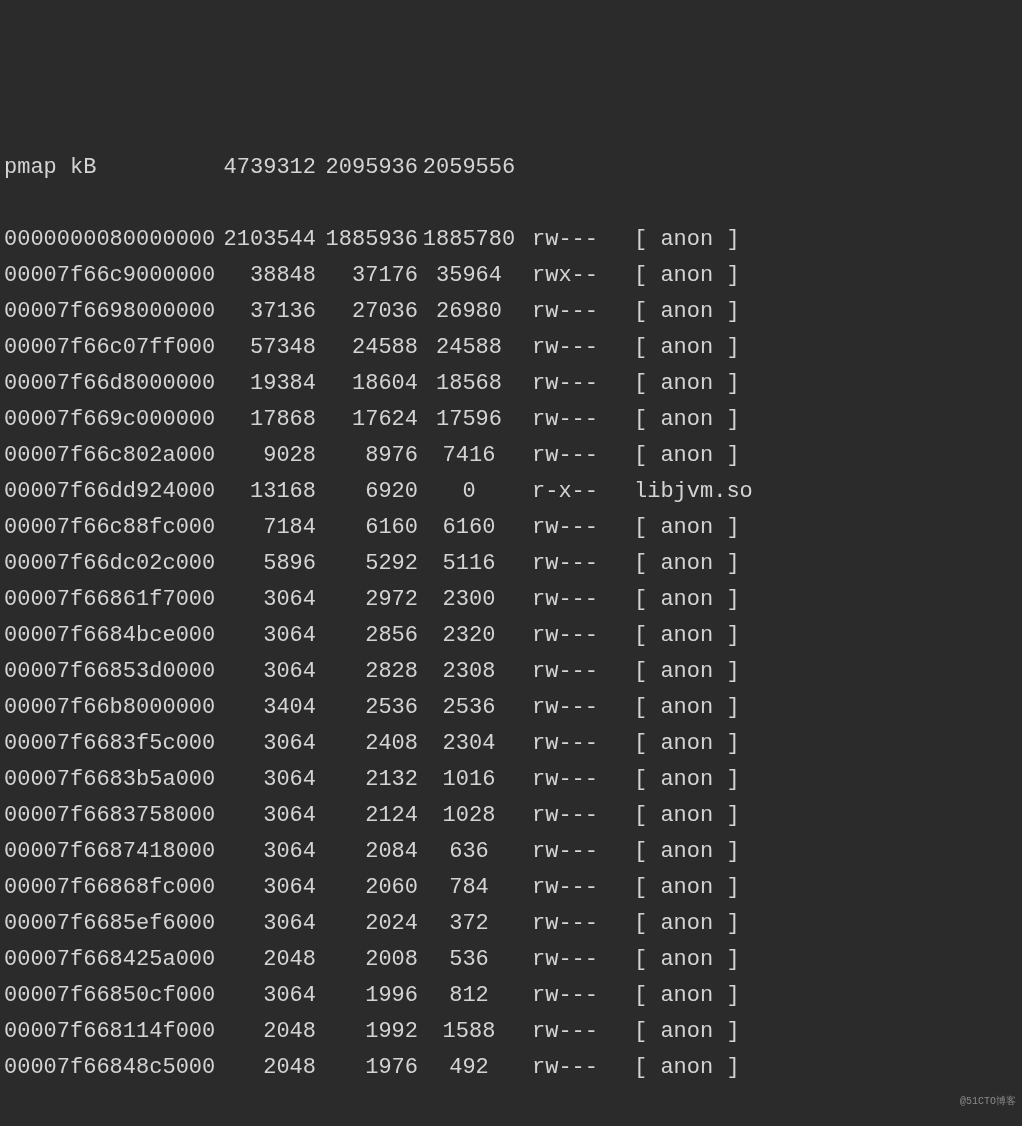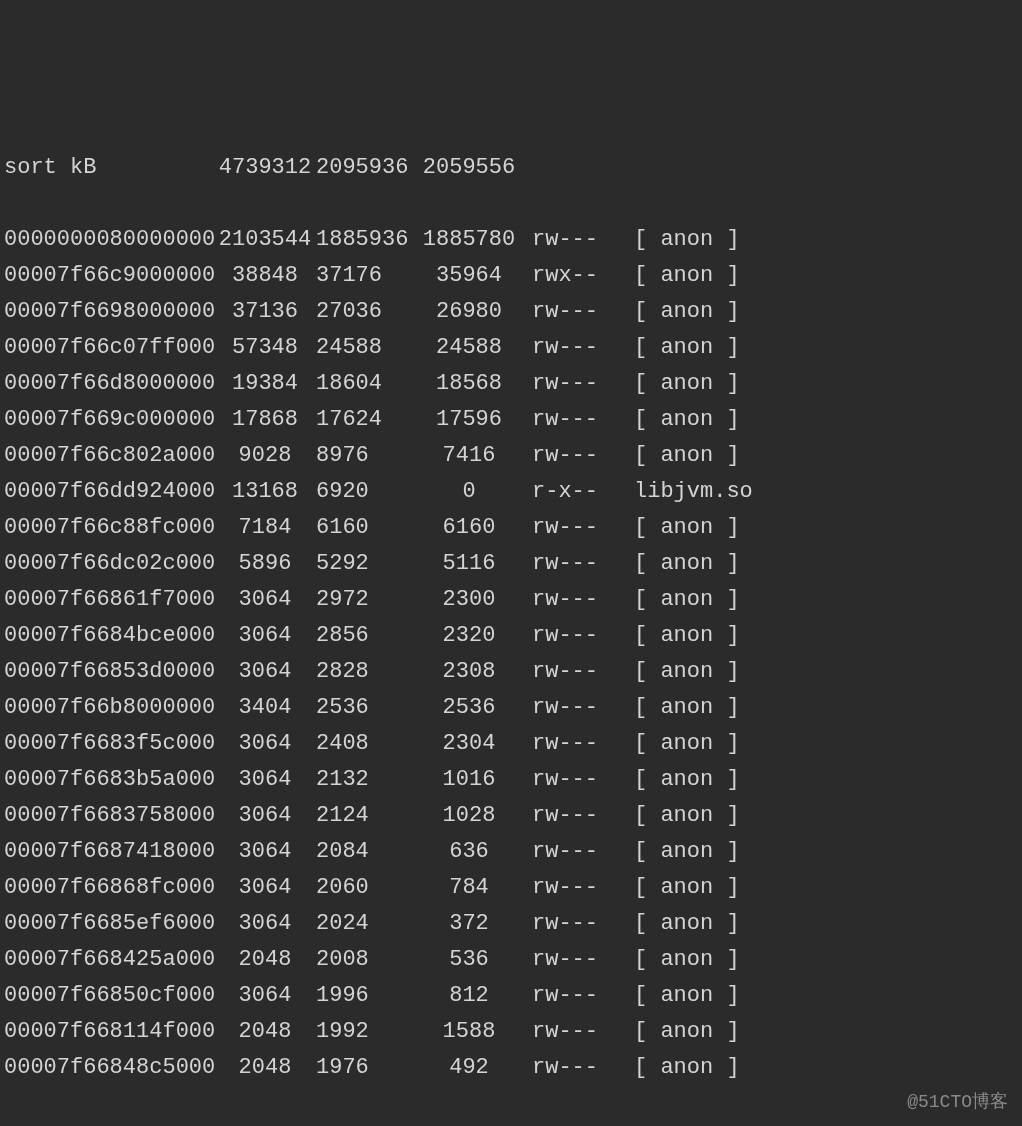--- a/index.html
+++ b/index.html
@@ -1,36 +1,36 @@
 <!DOCTYPE html>
 <html><head>
 <meta charset="utf-8">
 <style>
   html,body{margin:0;padding:0;background:#2b2b2b;color:#d4d4d4;width:1022px;height:1126px;overflow:hidden}
   body{font-family:ui-monospace,Menlo,Consolas,"Courier New",monospace;font-size:22px;line-height:36px;white-space:pre}
   .term{padding:6px 4px}
   .row{display:flex}
   .addr{width:210px}
-  .k{width:102px;text-align:center}
-  .r{width:102px;text-align:left}
+  .k{width:102px;text-align:right}
+  .r{width:102px;text-align:right}
   .d{width:102px;text-align:center}
   .gap{width:12px}
   .mode{width:72px}
   .gap2{width:30px}
   .map{flex:1}
   .tothdr{width:210px}
-  .watermark{position:absolute;right:14px;bottom:6px;font-size:18px;color:#8a8a8a}
+  .watermark{position:absolute;right:6px;bottom:6px;font-size:10px;color:#8a8a8a}
 </style>
 </head>
 <body>
 
 
 <div class="term">
 <div class="row">
-  <span class="tothdr">sort kB</span>
+  <span class="tothdr">pmap kB</span>
   <span class="k">4739312</span>
   <span class="r">2095936</span>
   <span class="d">2059556</span>
 </div>
 <div id="rows"><div class="row"><span class="addr">0000000080000000</span><span class="k">2103544</span><span class="r">1885936</span><span class="d">1885780</span><span class="gap"></span><span class="mode">rw---</span><span class="gap2"></span><span class="map">[ anon ]</span></div><div class="row"><span class="addr">00007f66c9000000</span><span class="k">38848</span><span class="r">37176</span><span class="d">35964</span><span class="gap"></span><span class="mode">rwx--</span><span class="gap2"></span><span class="map">[ anon ]</span></div><div class="row"><span class="addr">00007f6698000000</span><span class="k">37136</span><span class="r">27036</span><span class="d">26980</span><span class="gap"></span><span class="mode">rw---</span><span class="gap2"></span><span class="map">[ anon ]</span></div><div class="row"><span class="addr">00007f66c07ff000</span><span class="k">57348</span><span class="r">24588</span><span class="d">24588</span><span class="gap"></span><span class="mode">rw---</span><span class="gap2"></span><span class="map">[ anon ]</span></div><div class="row"><span class="addr">00007f66d8000000</span><span class="k">19384</span><span class="r">18604</span><span class="d">18568</span><span class="gap"></span><span class="mode">rw---</span><span class="gap2"></span><span class="map">[ anon ]</span></div><div class="row"><span class="addr">00007f669c000000</span><span class="k">17868</span><span class="r">17624</span><span class="d">17596</span><span class="gap"></span><span class="mode">rw---</span><span class="gap2"></span><span class="map">[ anon ]</span></div><div class="row"><span class="addr">00007f66c802a000</span><span class="k">9028</span><span class="r">8976</span><span class="d">7416</span><span class="gap"></span><span class="mode">rw---</span><span class="gap2"></span><span class="map">[ anon ]</span></div><div class="row"><span class="addr">00007f66dd924000</span><span class="k">13168</span><span class="r">6920</span><span class="d">0</span><span class="gap"></span><span class="mode">r-x--</span><span class="gap2"></span><span class="map">libjvm.so</span></div><div class="row"><span class="addr">00007f66c88fc000</span><span class="k">7184</span><span class="r">6160</span><span class="d">6160</span><span class="gap"></span><span class="mode">rw---</span><span class="gap2"></span><span class="map">[ anon ]</span></div><div class="row"><span class="addr">00007f66dc02c000</span><span class="k">5896</span><span class="r">5292</span><span class="d">5116</span><span class="gap"></span><span class="mode">rw---</span><span class="gap2"></span><span class="map">[ anon ]</span></div><div class="row"><span class="addr">00007f66861f7000</span><span class="k">3064</span><span class="r">2972</span><span class="d">2300</span><span class="gap"></span><span class="mode">rw---</span><span class="gap2"></span><span class="map">[ anon ]</span></div><div class="row"><span class="addr">00007f6684bce000</span><span class="k">3064</span><span class="r">2856</span><span class="d">2320</span><span class="gap"></span><span class="mode">rw---</span><span class="gap2"></span><span class="map">[ anon ]</span></div><div class="row"><span class="addr">00007f66853d0000</span><span class="k">3064</span><span class="r">2828</span><span class="d">2308</span><span class="gap"></span><span class="mode">rw---</span><span class="gap2"></span><span class="map">[ anon ]</span></div><div class="row"><span class="addr">00007f66b8000000</span><span class="k">3404</span><span class="r">2536</span><span class="d">2536</span><span class="gap"></span><span class="mode">rw---</span><span class="gap2"></span><span class="map">[ anon ]</span></div><div class="row"><span class="addr">00007f6683f5c000</span><span class="k">3064</span><span class="r">2408</span><span class="d">2304</span><span class="gap"></span><span class="mode">rw---</span><span class="gap2"></span><span class="map">[ anon ]</span></div><div class="row"><span class="addr">00007f6683b5a000</span><span class="k">3064</span><span class="r">2132</span><span class="d">1016</span><span class="gap"></span><span class="mode">rw---</span><span class="gap2"></span><span class="map">[ anon ]</span></div><div class="row"><span class="addr">00007f6683758000</span><span class="k">3064</span><span class="r">2124</span><span class="d">1028</span><span class="gap"></span><span class="mode">rw---</span><span class="gap2"></span><span class="map">[ anon ]</span></div><div class="row"><span class="addr">00007f6687418000</span><span class="k">3064</span><span class="r">2084</span><span class="d">636</span><span class="gap"></span><span class="mode">rw---</span><span class="gap2"></span><span class="map">[ anon ]</span></div><div class="row"><span class="addr">00007f66868fc000</span><span class="k">3064</span><span class="r">2060</span><span class="d">784</span><span class="gap"></span><span class="mode">rw---</span><span class="gap2"></span><span class="map">[ anon ]</span></div><div class="row"><span class="addr">00007f6685ef6000</span><span class="k">3064</span><span class="r">2024</span><span class="d">372</span><span class="gap"></span><span class="mode">rw---</span><span class="gap2"></span><span class="map">[ anon ]</span></div><div class="row"><span class="addr">00007f668425a000</span><span class="k">2048</span><span class="r">2008</span><span class="d">536</span><span class="gap"></span><span class="mode">rw---</span><span class="gap2"></span><span class="map">[ anon ]</span></div><div class="row"><span class="addr">00007f66850cf000</span><span class="k">3064</span><span class="r">1996</span><span class="d">812</span><span class="gap"></span><span class="mode">rw---</span><span class="gap2"></span><span class="map">[ anon ]</span></div><div class="row"><span class="addr">00007f668114f000</span><span class="k">2048</span><span class="r">1992</span><span class="d">1588</span><span class="gap"></span><span class="mode">rw---</span><span class="gap2"></span><span class="map">[ anon ]</span></div><div class="row"><span class="addr">00007f66848c5000</span><span class="k">2048</span><span class="r">1976</span><span class="d">492</span><span class="gap"></span><span class="mode">rw---</span><span class="gap2"></span><span class="map">[ anon ]</span></div></div>
 
 </div>
 <div class="watermark">@51CTO博客</div>
 
 

